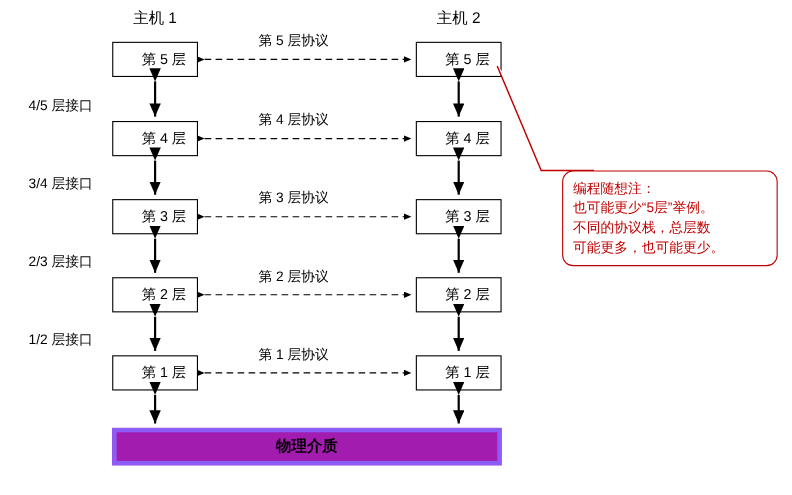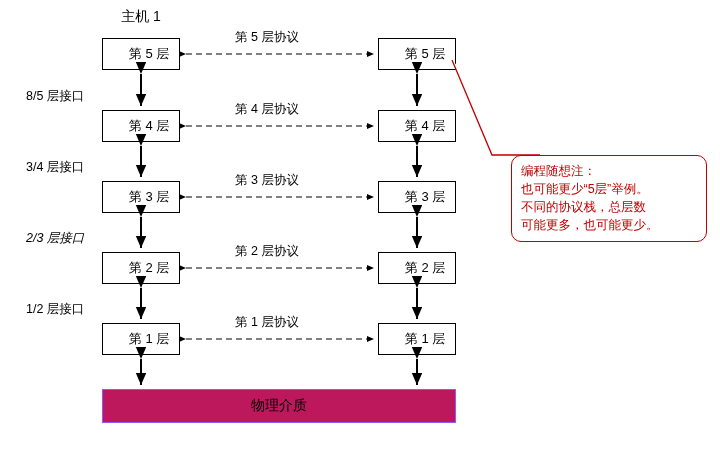--- a/index.html
+++ b/index.html
@@ -33,28 +33,29 @@
     box-sizing: border-box;
     display: flex;
     align-items: center;
     justify-content: center;
     font-size: 13px;
     color: #000;
     padding-left: 16px;
   }
   .medium-box {
     position: absolute;
-    border: 1px solid #8b5cf6;
-    background: #be185d;
+    border: 4px solid #8b5cf6;
+    background: #a21caf;
     box-sizing: border-box;
     display: flex;
     align-items: center;
     justify-content: center;
     font-size: 14px;
     color: #000;
+    font-weight: bold;
   }
   .protocol-label {
     position: absolute;
     font-size: 12.5px;
     color: #000;
     background: #ffffff;
     text-align: left;
     white-space: nowrap;
     padding: 0 3px;
   }
@@ -84,20 +85,21 @@
     box-sizing: border-box;
   }
   .callout div { white-space: nowrap; }
 </style>
 </head>
 <body>
 
 <div id="canvas">
 
   <div class="host-title" style="left:96px; top:8px; width:90px;">主机 1</div>
+  <div class="host-title" style="left:372px; top:8px; width:90px;">主机 2</div>
 
   <div class="layer-box" style="left:102px; top:38px;">第 5 层</div>
   <div class="layer-box" style="left:102px; top:110px;">第 4 层</div>
   <div class="layer-box" style="left:102px; top:181px;">第 3 层</div>
   <div class="layer-box" style="left:102px; top:252px;">第 2 层</div>
   <div class="layer-box" style="left:102px; top:323px;">第 1 层</div>
 
   <div class="layer-box" style="left:378px; top:38px;">第 5 层</div>
   <div class="layer-box" style="left:378px; top:110px;">第 4 层</div>
   <div class="layer-box" style="left:378px; top:181px;">第 3 层</div>
@@ -144,23 +146,23 @@
       <path d="M452,60 L492,155 L540,155"></path>
     </g>
   </svg>
 
   <div class="protocol-label" style="left:232px; top:29px; width:96px;">第 5 层协议</div>
   <div class="protocol-label" style="left:232px; top:101px; width:96px;">第 4 层协议</div>
   <div class="protocol-label" style="left:232px; top:172px; width:96px;">第 3 层协议</div>
   <div class="protocol-label" style="left:232px; top:243px; width:96px;">第 2 层协议</div>
   <div class="protocol-label" style="left:232px; top:314px; width:96px;">第 1 层协议</div>
 
-  <div class="iface-label" style="left:26px; top:88px;">8/5 层接口</div>
+  <div class="iface-label" style="left:26px; top:88px;">4/5 层接口</div>
   <div class="iface-label" style="left:26px; top:159px;">3/4 层接口</div>
-  <div class="iface-label" style="left:26px; top:230px;font-style:italic;">2/3 层接口</div>
+  <div class="iface-label" style="left:26px; top:230px;">2/3 层接口</div>
   <div class="iface-label" style="left:26px; top:301px;">1/2 层接口</div>
 
   <div class="callout" style="left:511px; top:155px; width:196px;">
     <div>编程随想注：</div>
     <div>也可能更少“5层”举例。</div>
     <div>不同的协议栈，总层数</div>
     <div>可能更多，也可能更少。</div>
   </div>
 
 </div>

